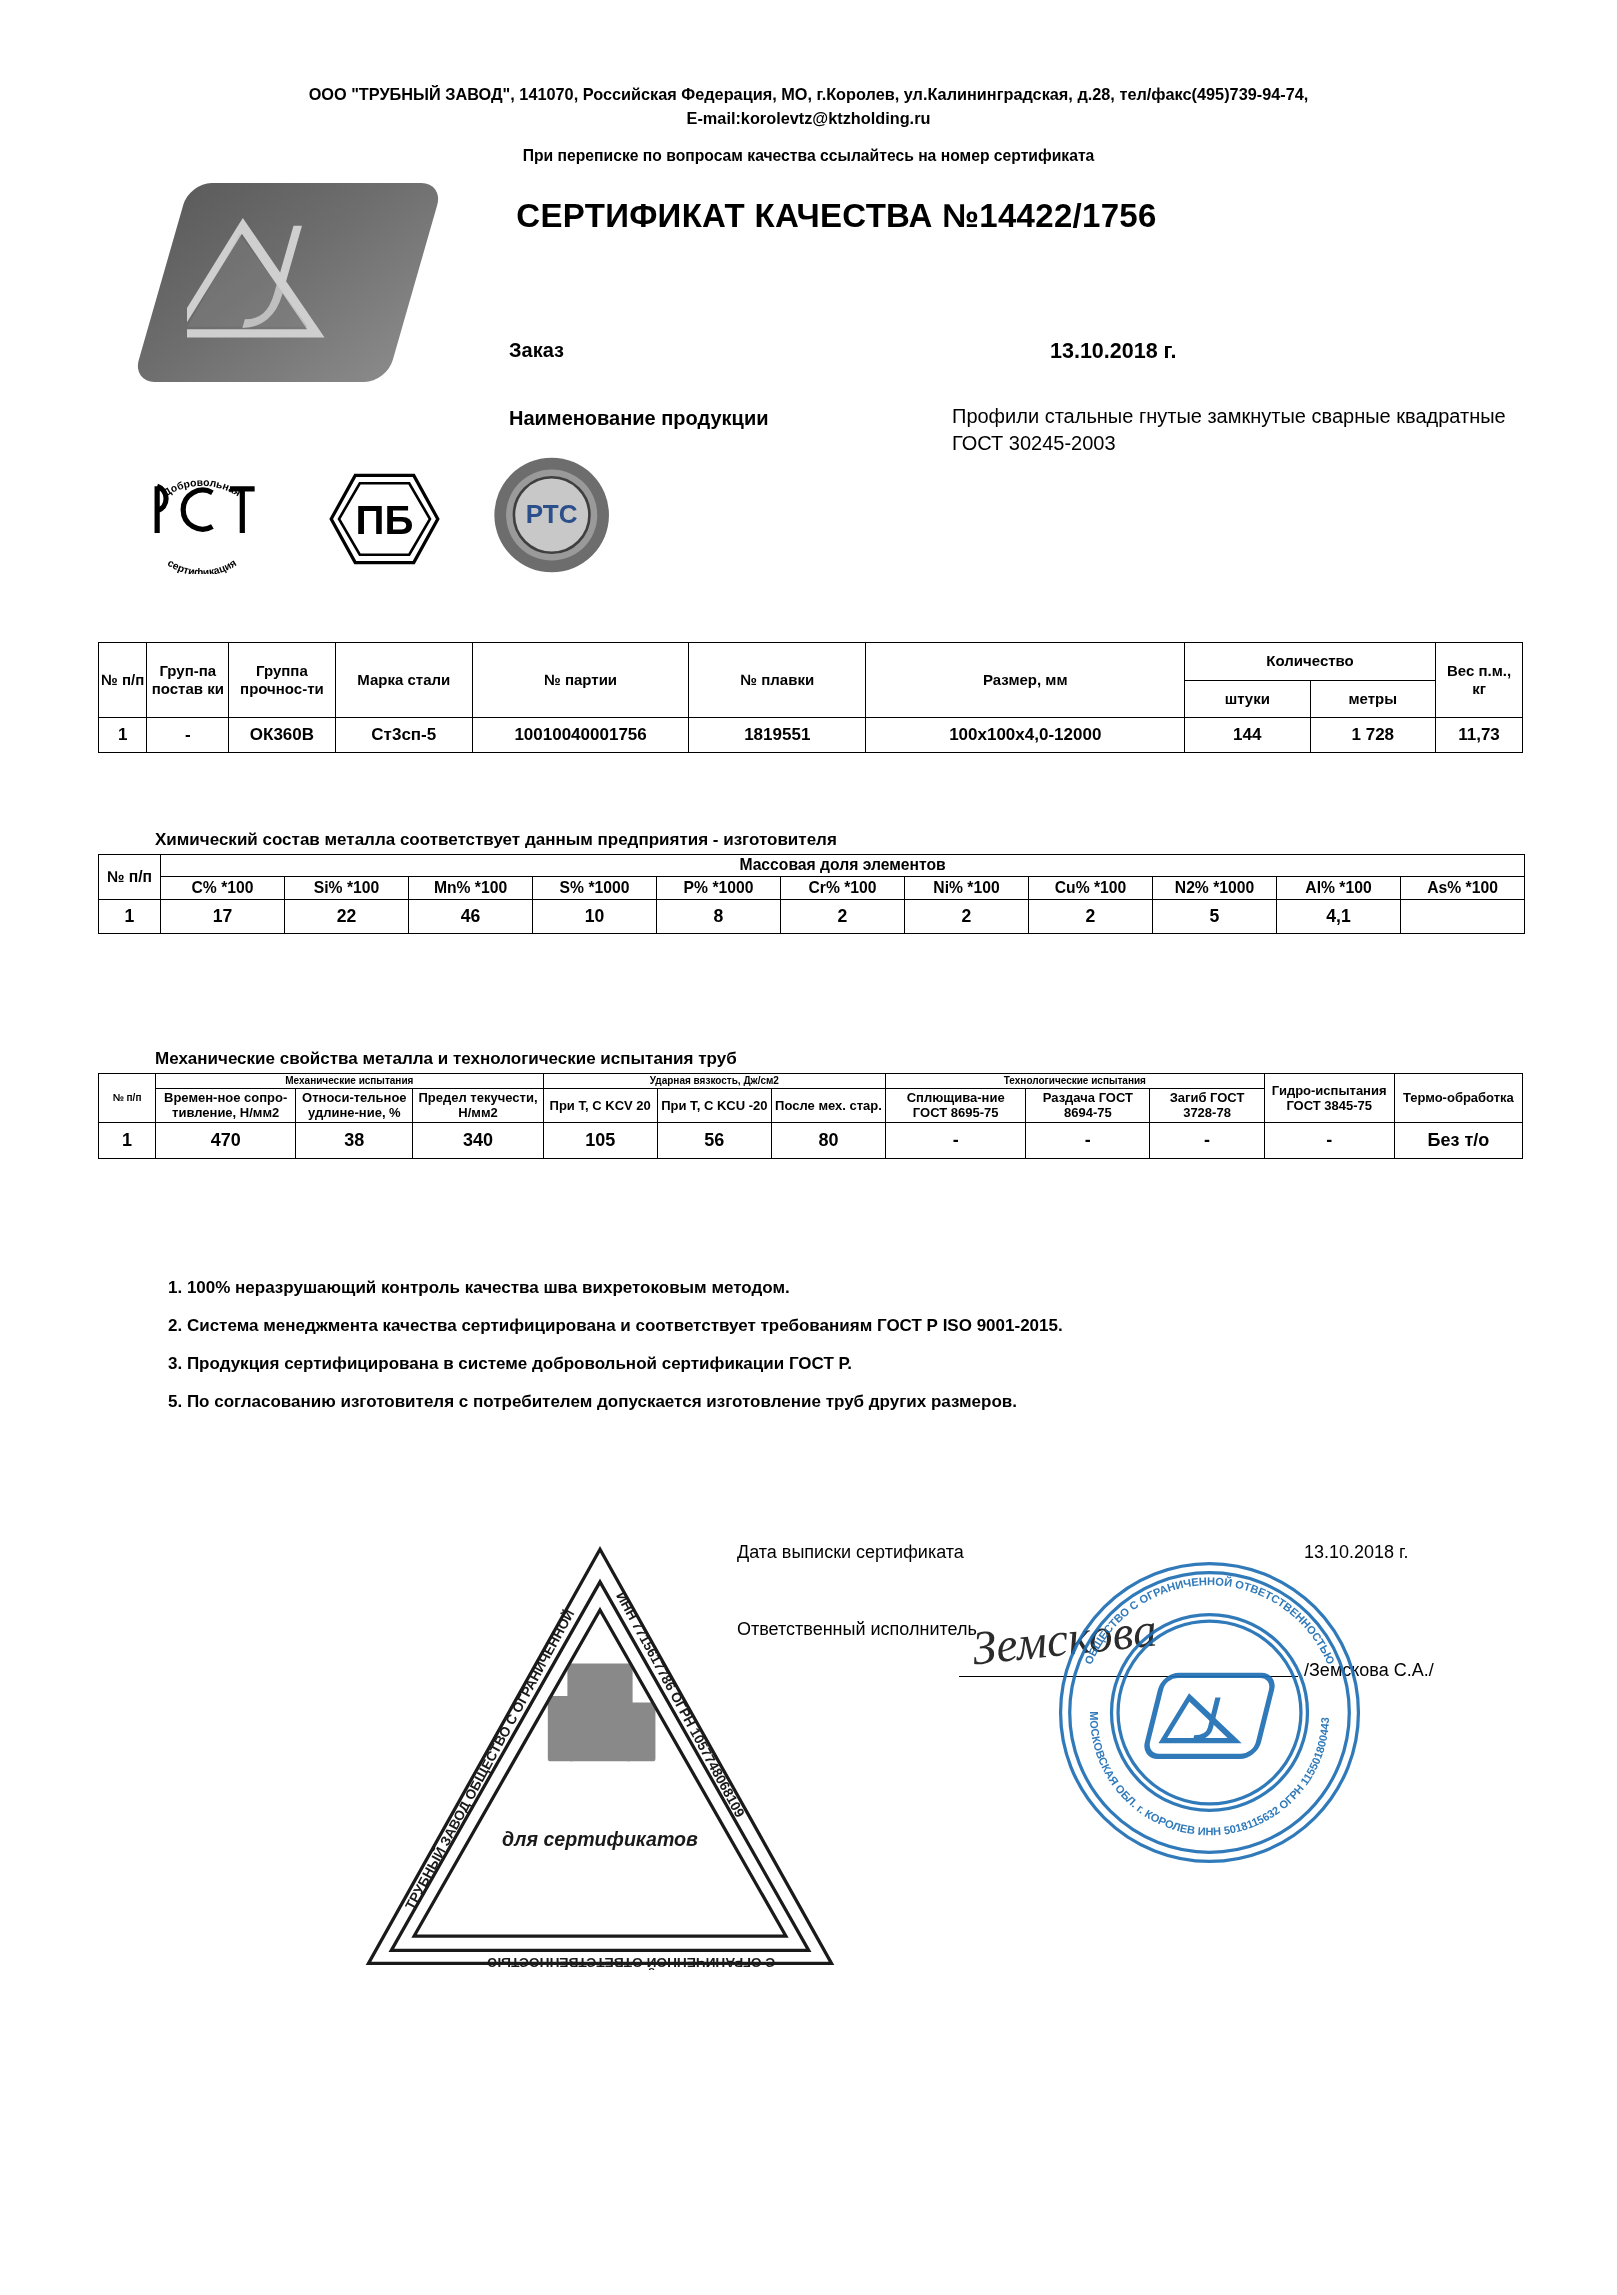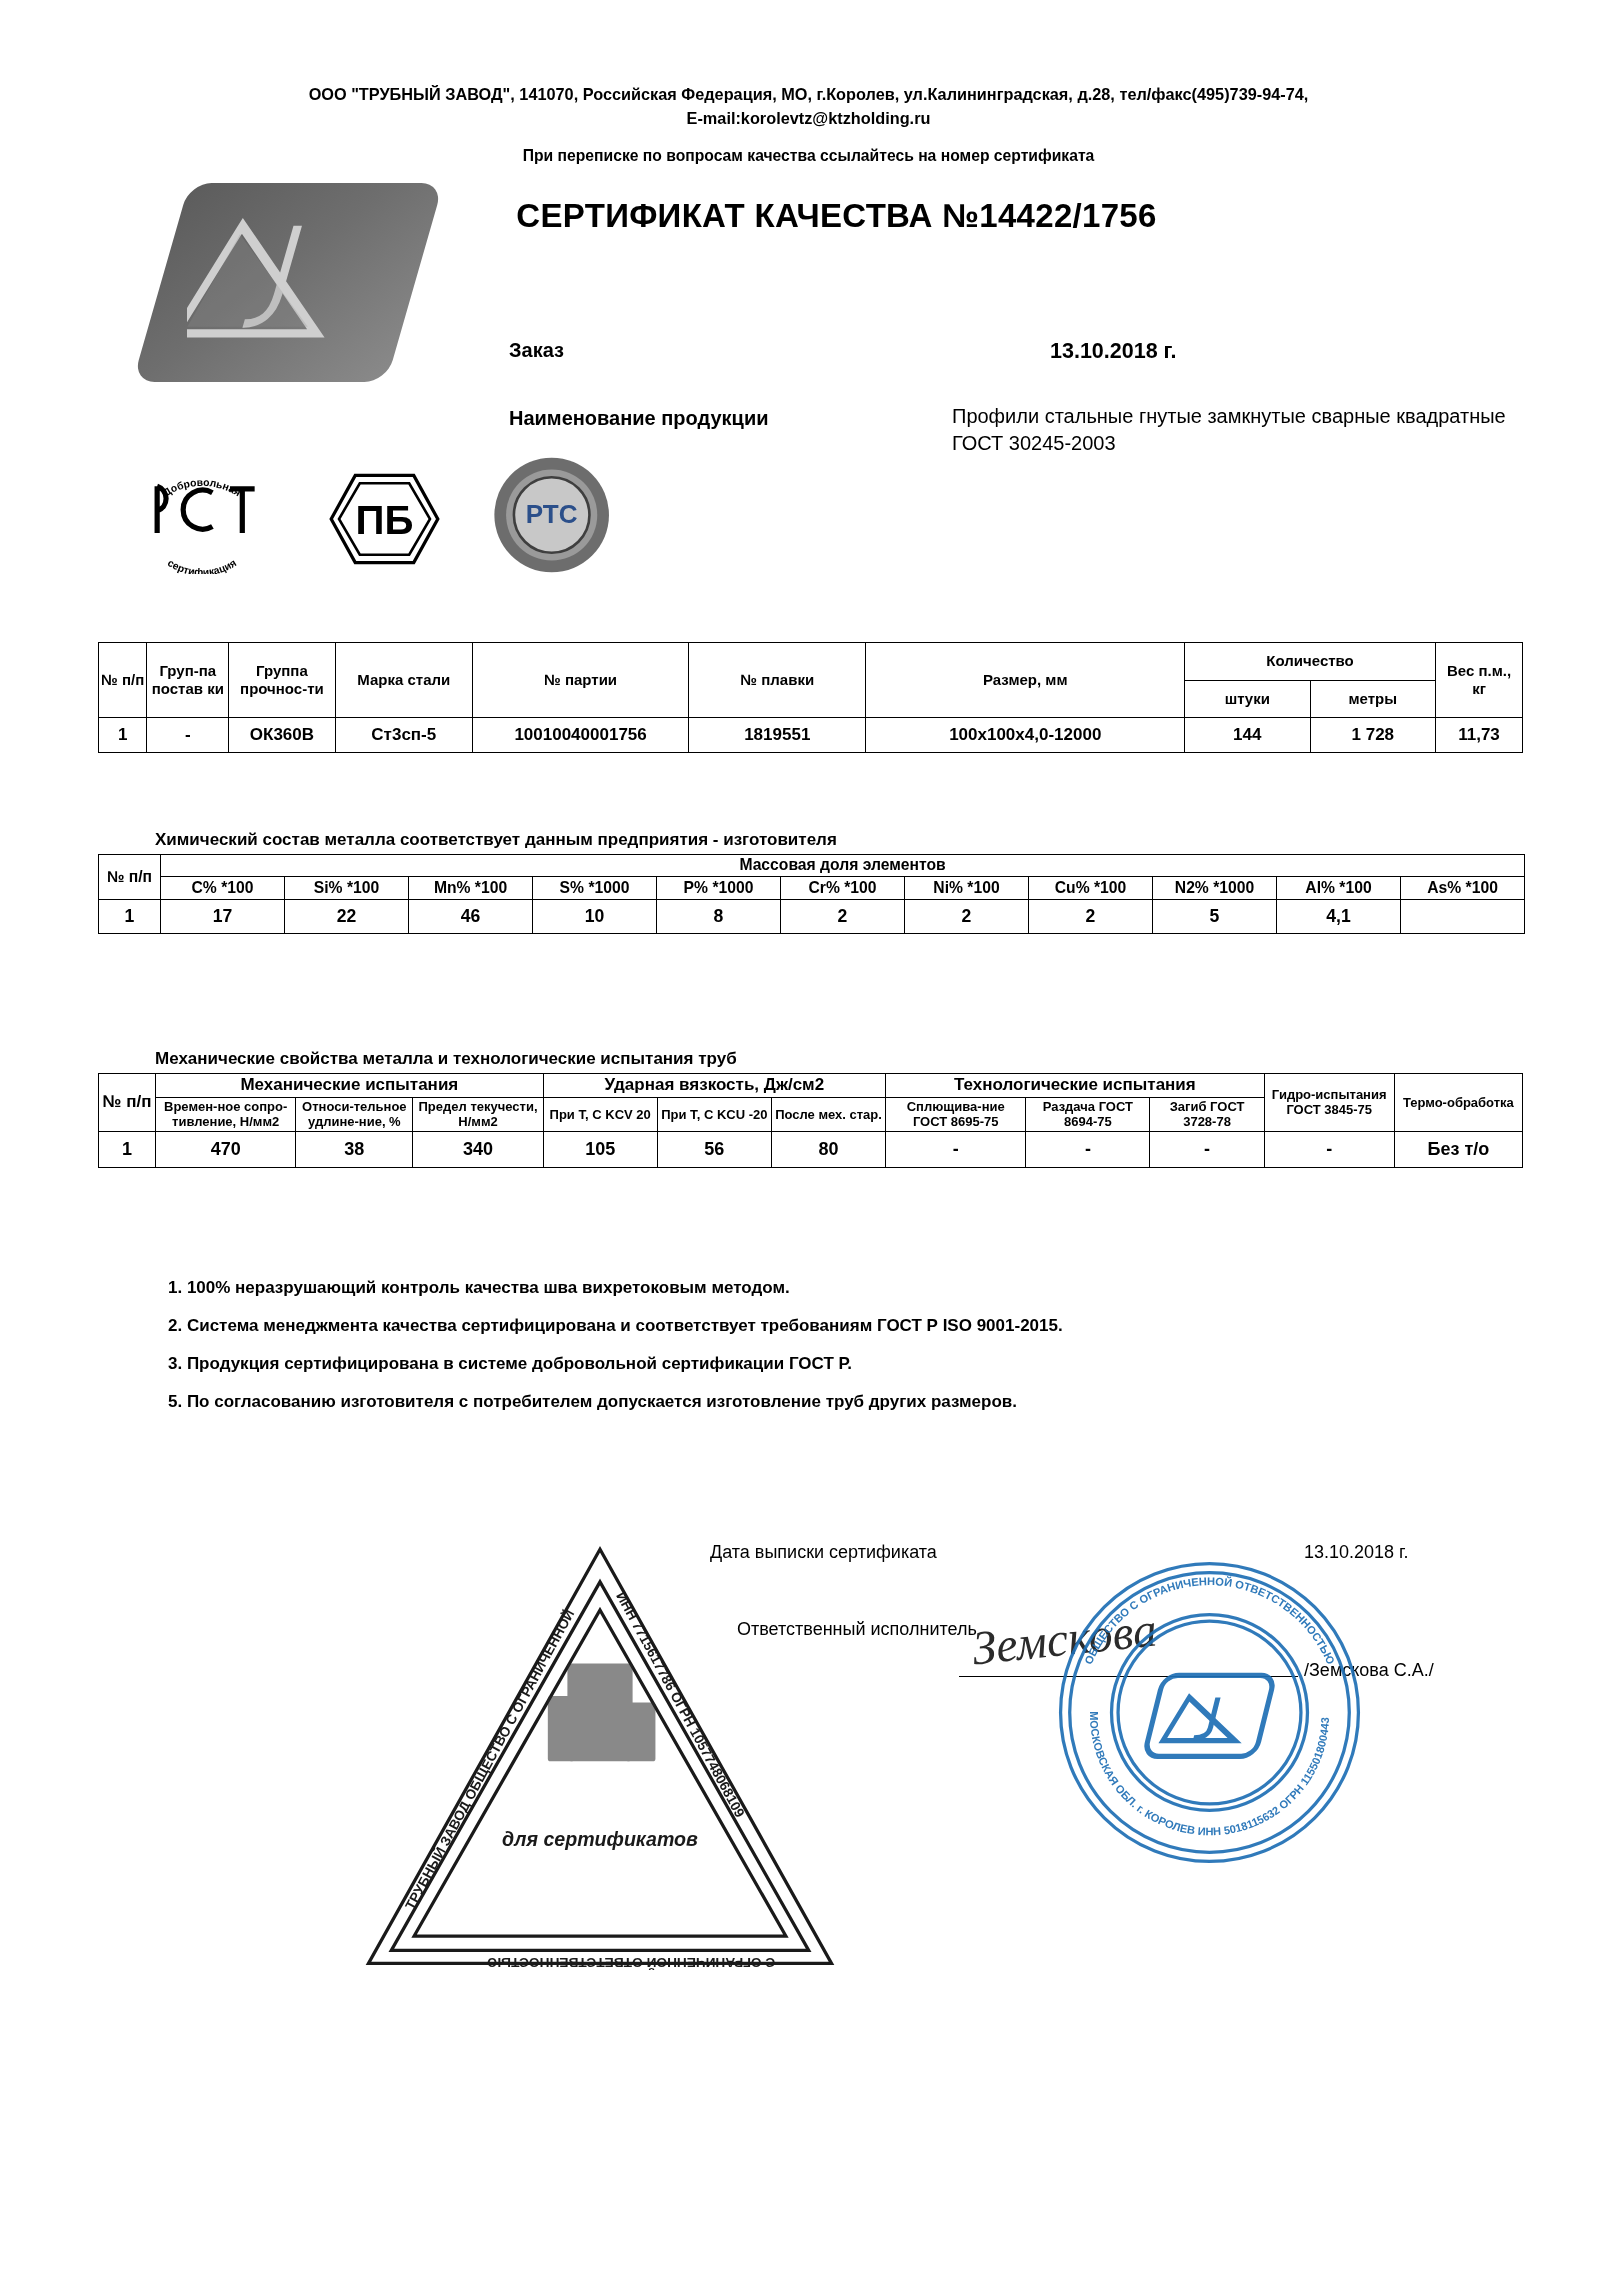--- a/index.html
+++ b/index.html
@@ -141,21 +141,21 @@
   #mech-title { left: 155px; top: 1049px; }
 
   #tbl2 { left: 98px; top: 854px; width: 1425px; }
   #tbl2 table { width: 100%; }
   #tbl2 .hcell { font-size: 15.7px; line-height: 1.2; }
   #tbl2 .vcell { font-size: 17.6px; height: 31px; }
 
   #tbl3 { left: 98px; top: 1073px; width: 1425px; }
   #tbl3 table { width: 100%; }
   #tbl3 .hcell { font-size: 13px; line-height: 1.18; }
-  #tbl3 .grp  { font-size: 17px; margin-top: 28px; }
+  #tbl3 .grp  { font-size: 10px; margin-top: 28px; }
   #tbl3 .vcell { font-size: 18px; height: 33px; }
 
   
   .notes {
     position: absolute;
     left: 168px;
     top: 1278px;
     width: 1304px;
   }
   .notes .ttl {
@@ -165,21 +165,21 @@
   }
   .notes li {
     font-size: 17px;
     font-weight: bold;
     margin-bottom: 18px;
     list-style: none;
   }
 
   
   .sig-date-lbl {
-    position: absolute; left: 710px; top: 1542px;
+    position: absolute; left: 737px; top: 1542px;
     font-size: 18px;
   }
   .sig-date-val {
     position: absolute; left: 1304px; top: 1542px;
     font-size: 18px;
   }
   .resp-lbl {
     position: absolute; left: 737px; top: 1617px;
     font-size: 18px; line-height: 1.4;
   }

